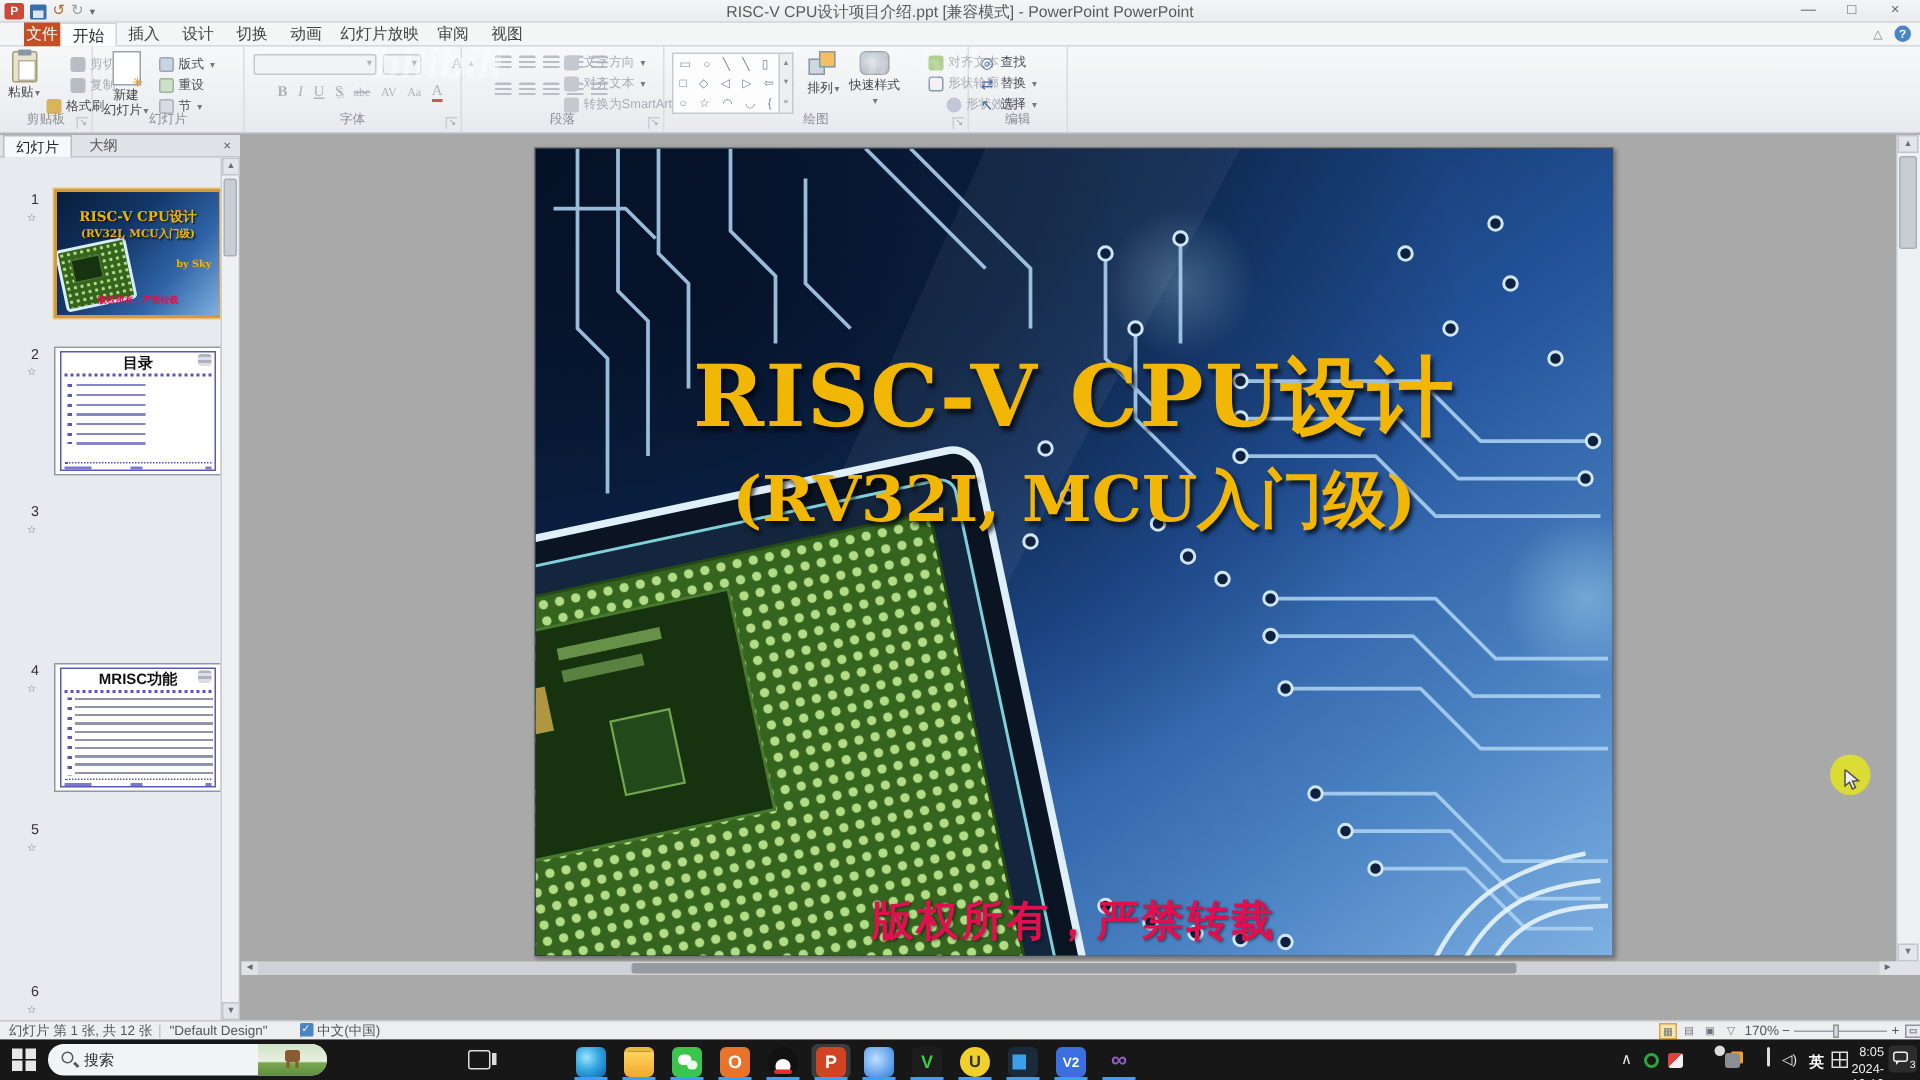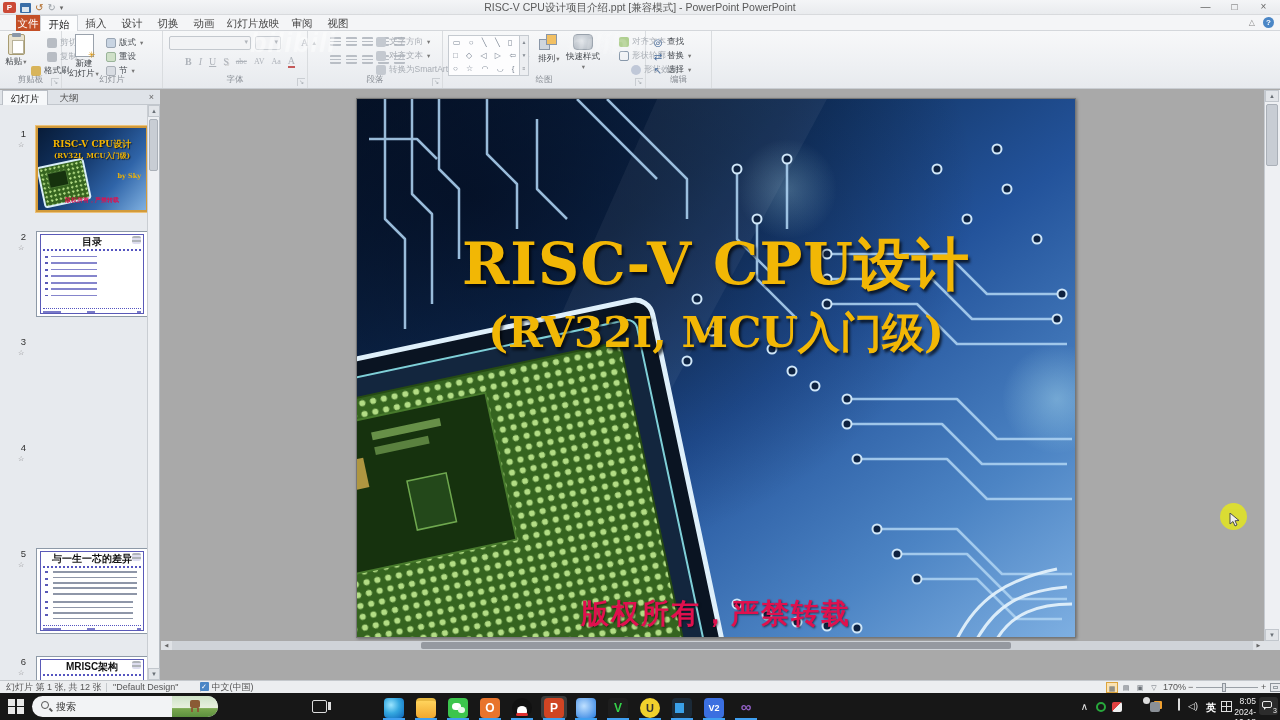--- a/index.html
+++ b/index.html
@@ -392,48 +392,39 @@
             <i style="left:45%;width:8px"></i>
             <i style="right:0;width:4px"></i>
           </div>
       </div>
 
       <span class="tnum" style="left:4px;top:231px">3</span>
       <span class="tstar" style="left:18px;top:244px">☆</span>
 
       <span class="tnum" style="left:4px;top:337px">4</span>
       <span class="tstar" style="left:18px;top:350px">☆</span>
-
-      <span class="tnum" style="left:4px;top:443px">5</span>
-      <span class="tstar" style="left:18px;top:456px">☆</span>
-      <div class="thumb" style="top:443px">
+      <div class="thumb" style="top:337px">
         <div class="cthumb-frame"></div>
-        <div class="cthumb-title">与一生一芯的差异</div>
+        <div class="cthumb-title">MRISC功能</div>
         <div class="cthumb-rule"></div>
         <div class="cthumb-logo"></div>
-        <div class="tbullet" style="top:22px;height:24px"></div>
-        <div class="tlines" style="left:16px;top:22px;width:84px;height:25px"></div>
-        <div class="tbullet" style="top:52px;height:18px"></div>
-        <div class="tlines" style="left:16px;top:52px;width:80px;height:19px"></div>
+        <div class="tbullet" style="top:22px;height:52px"></div>
+        <div class="tlines" style="left:13px;top:22px;width:92px;height:53px"></div>
         <div class="cthumb-foot">
             <i style="left:0;width:18px"></i>
             <i style="left:45%;width:8px"></i>
             <i style="right:0;width:4px"></i>
           </div>
       </div>
 
+      <span class="tnum" style="left:4px;top:443px">5</span>
+      <span class="tstar" style="left:18px;top:456px">☆</span>
+
       <span class="tnum" style="left:4px;top:551px">6</span>
       <span class="tstar" style="left:18px;top:564px">☆</span>
-      <div class="thumb" style="top:551px;height:40px;border-bottom:none">
-        <div class="cthumb-frame" style="bottom:-2px"></div>
-        <div class="cthumb-title">MRISC架构</div>
-        <div class="cthumb-rule"></div>
-        <div class="cthumb-logo"></div>
-
-      </div>
     </div>
 
     <div class="pscroll">
       <div class="sbtn" style="top:0">▲</div>
       <div class="sthumb" style="top:14px;height:52px"></div>
       <div class="sbtn" style="bottom:0;top:auto">▼</div>
     </div>
   </div>
 
   <div class="canvas">

